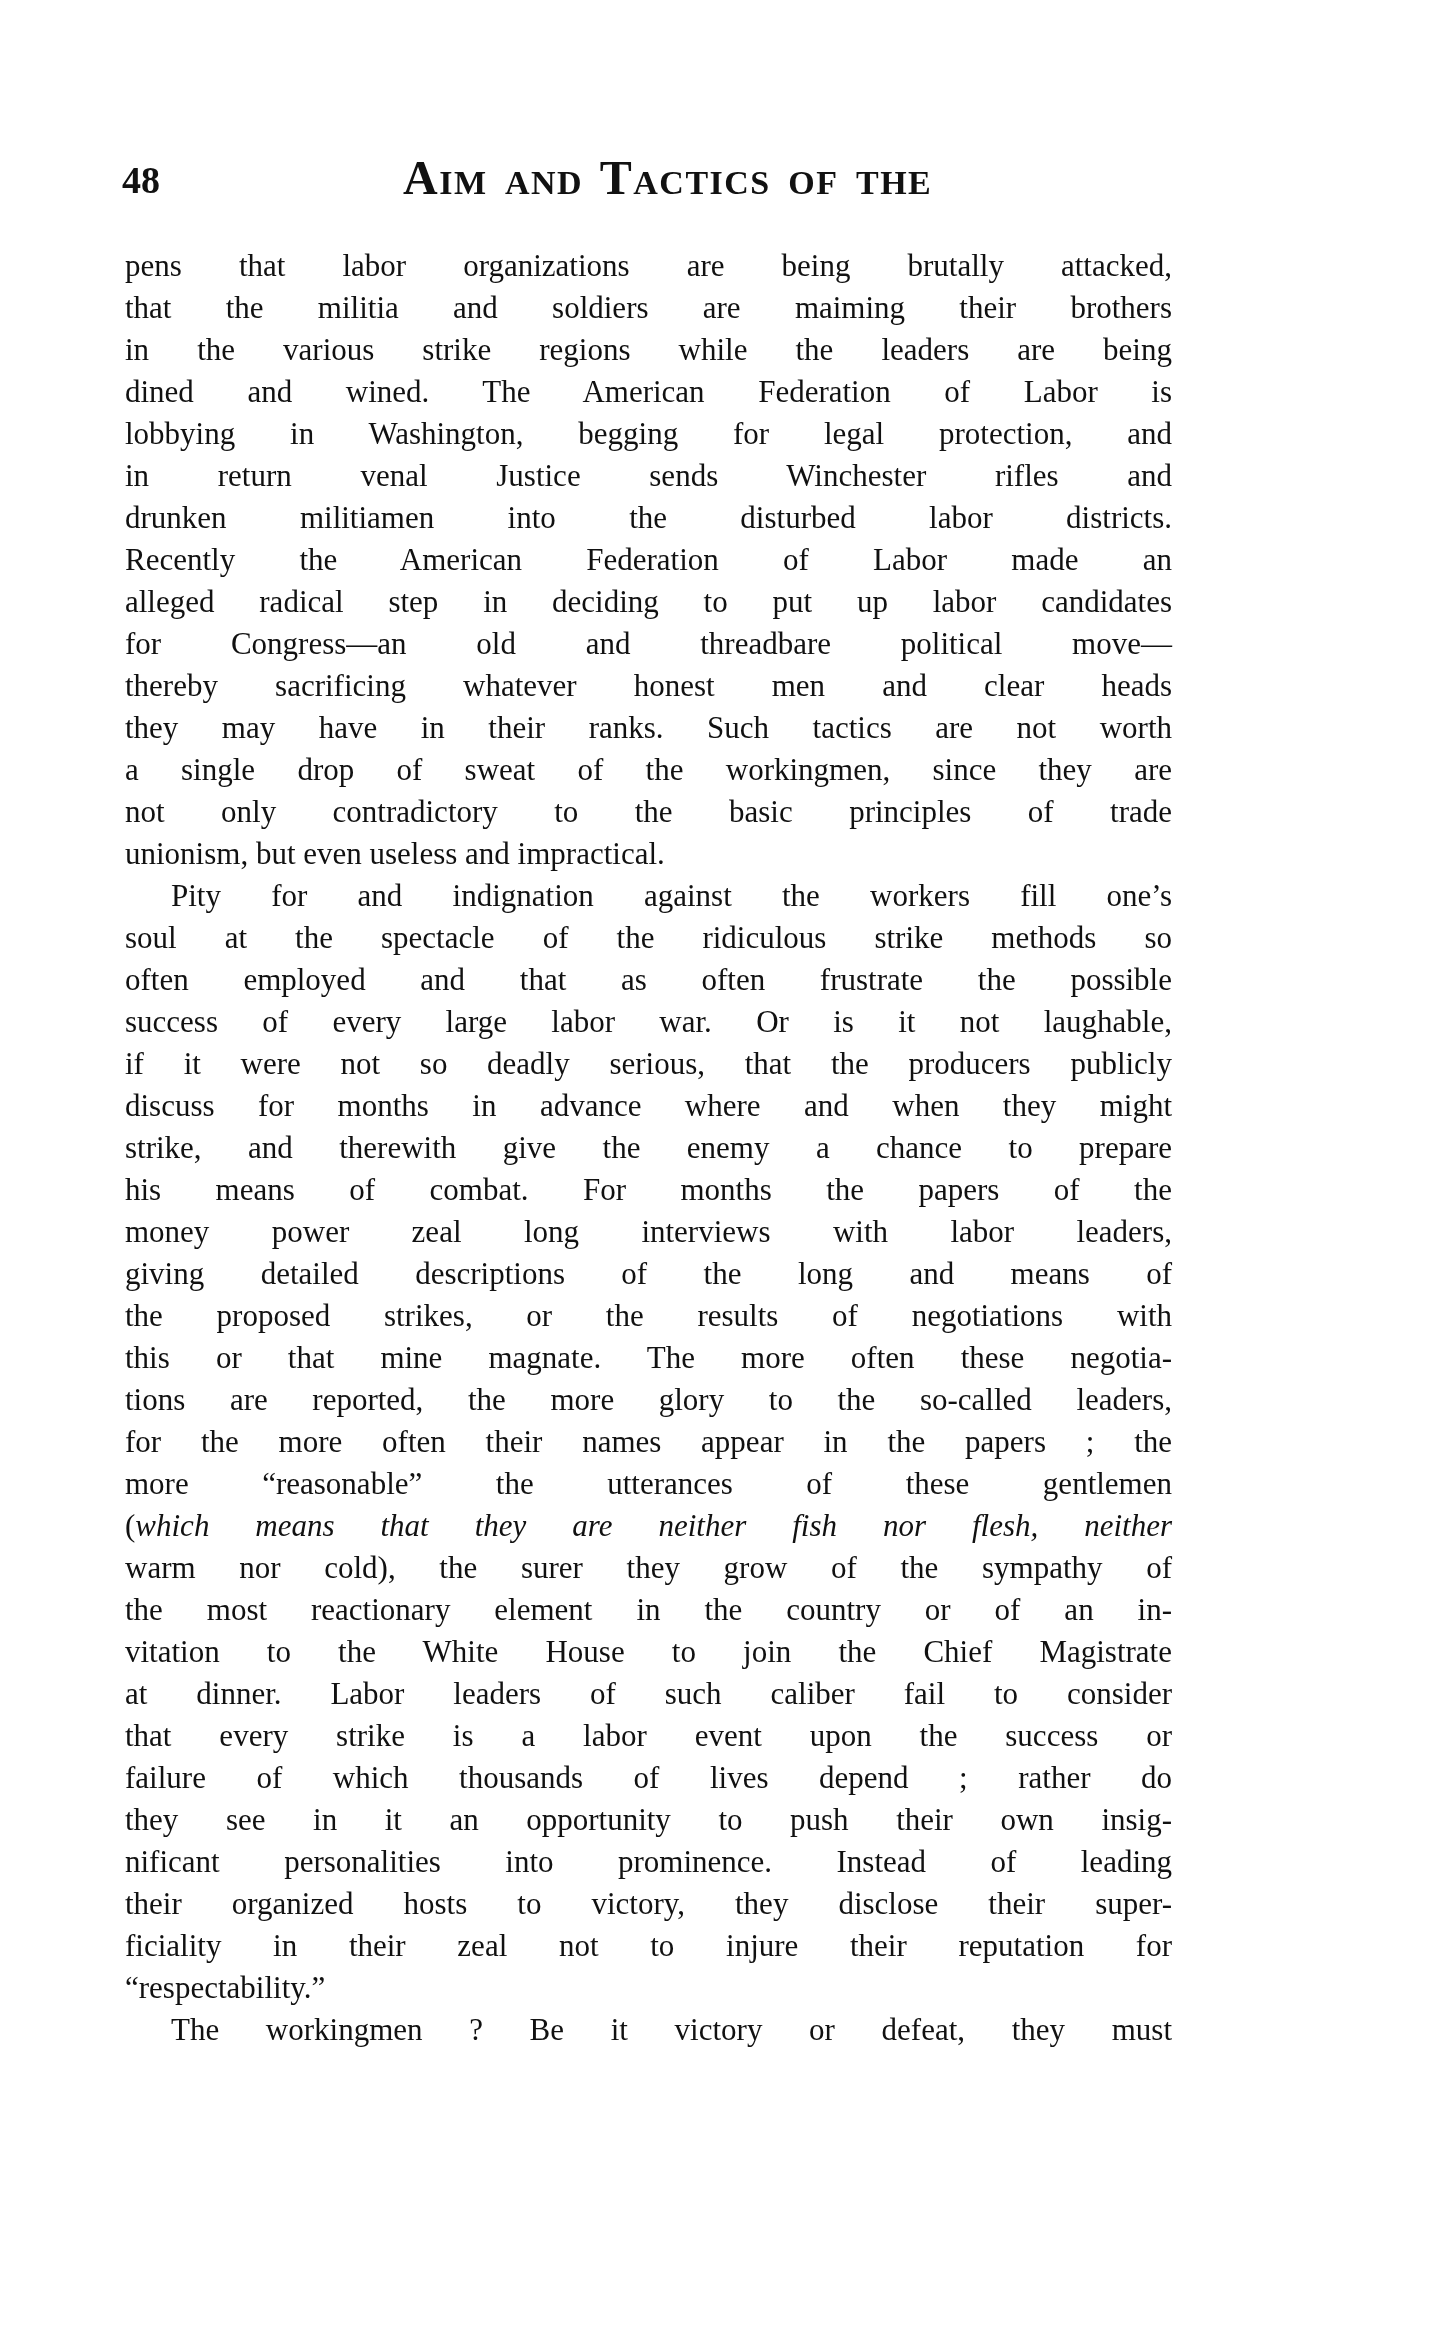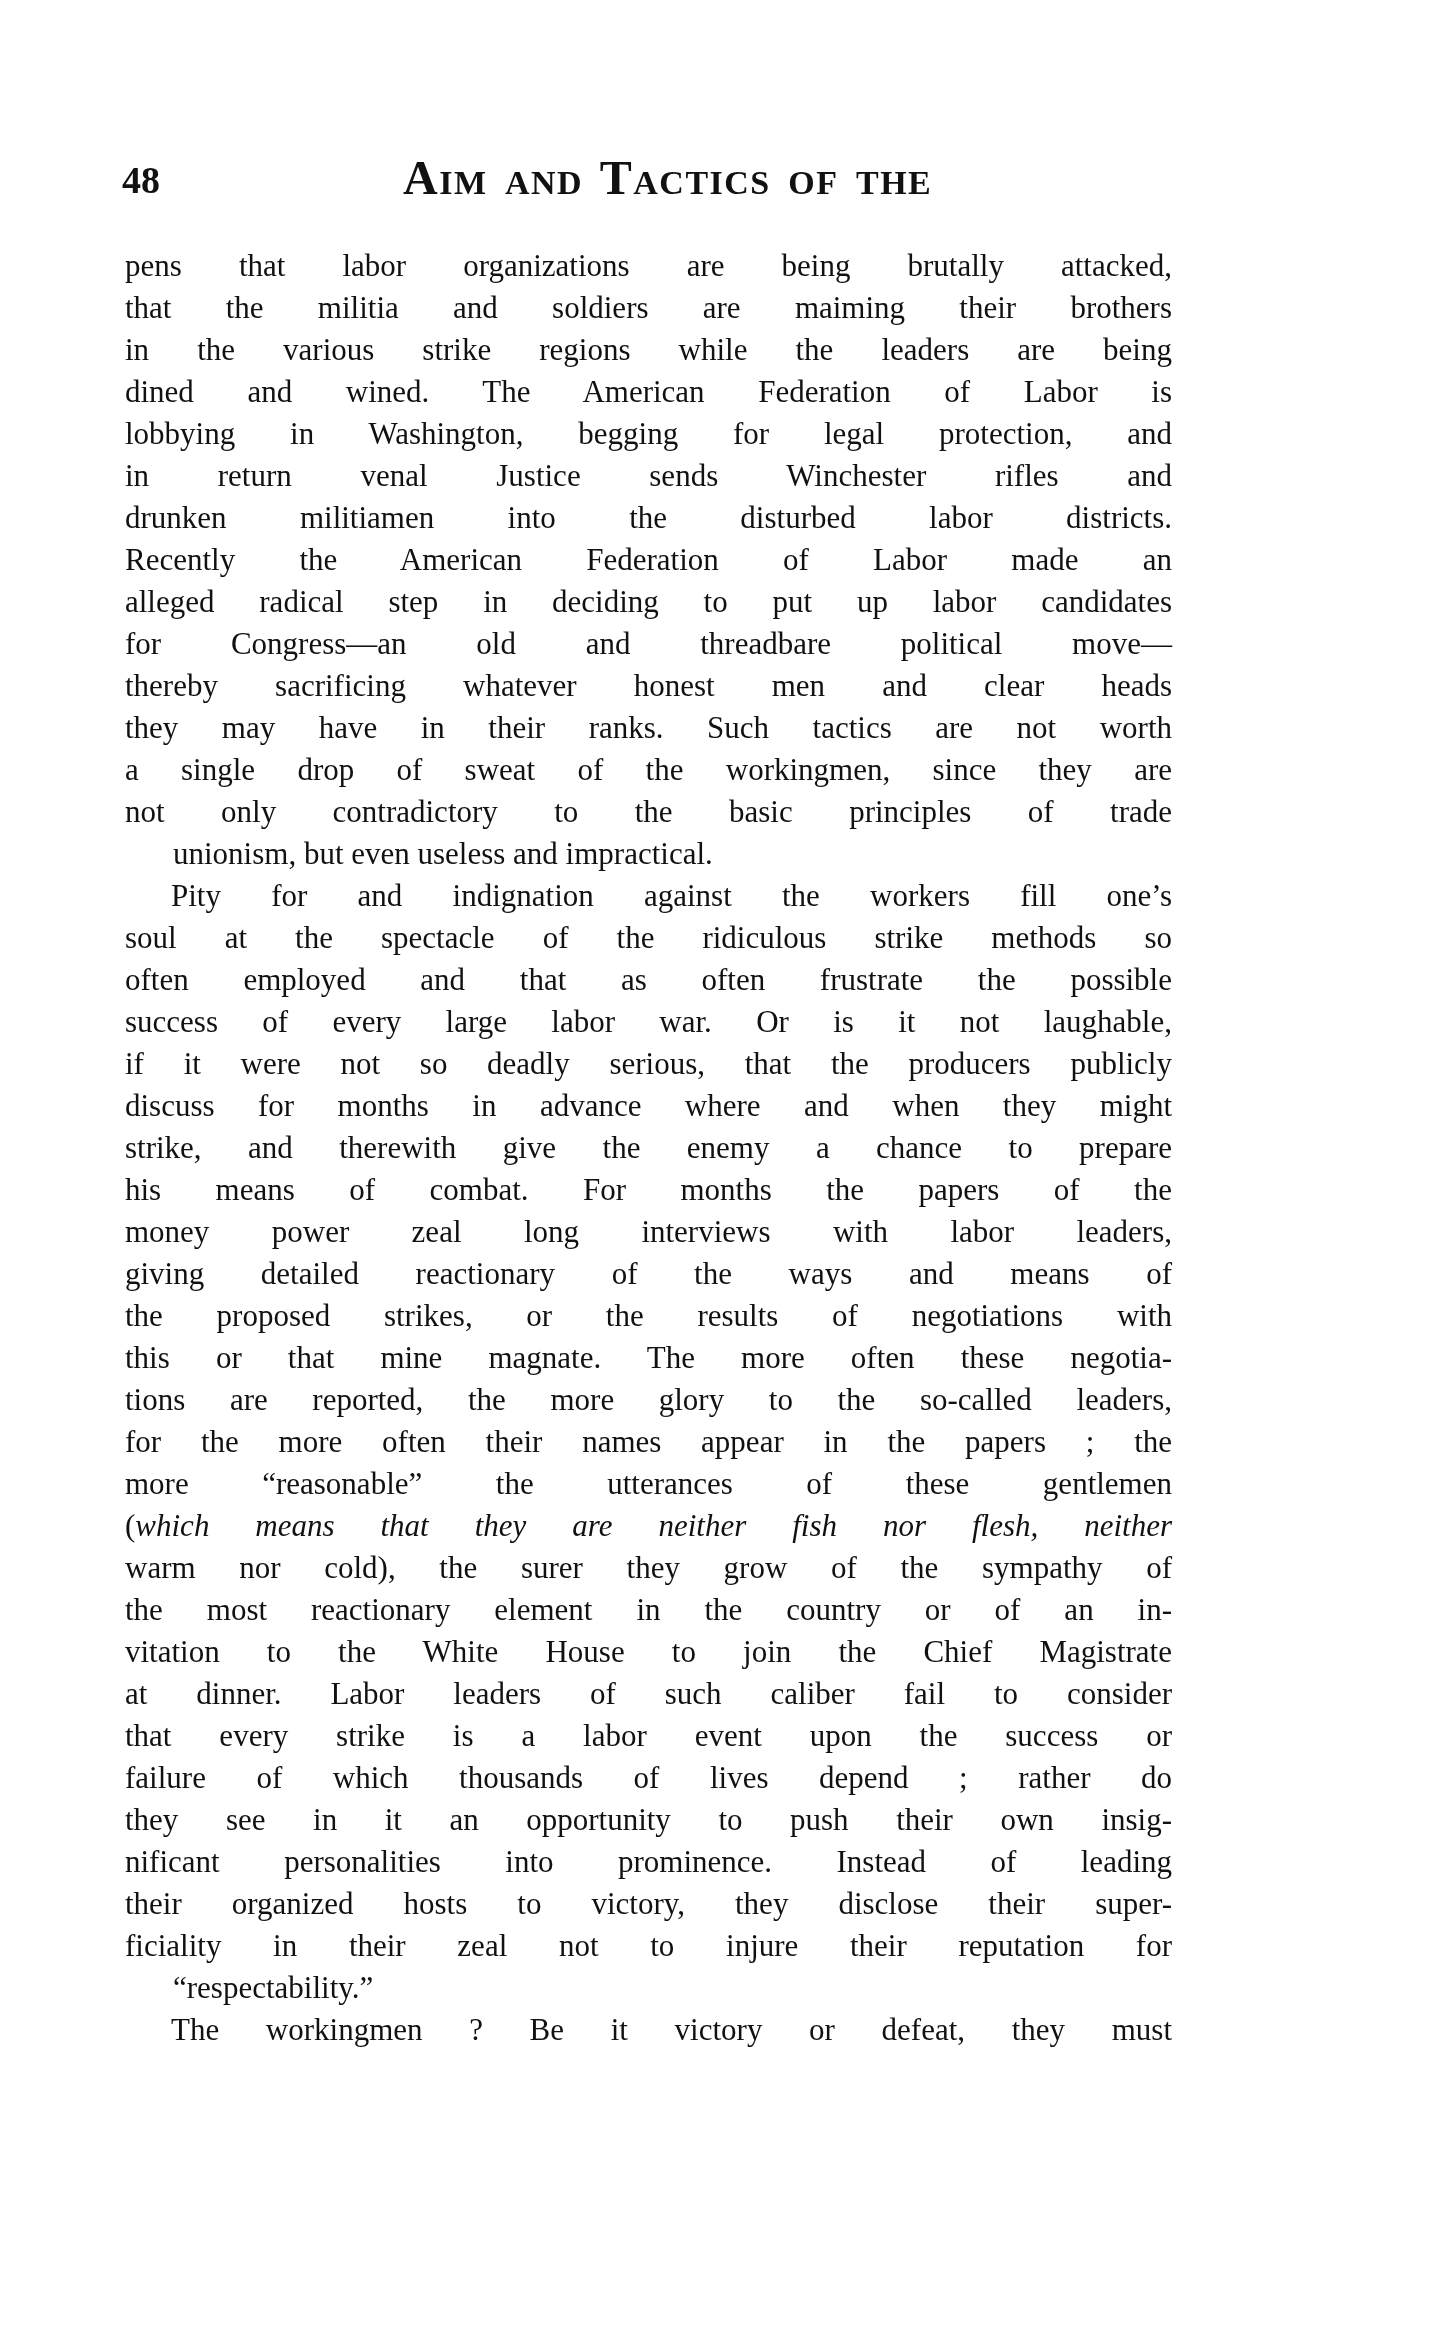--- a/index.html
+++ b/index.html
@@ -59,21 +59,20 @@
   }
   .line {
     display: block;
     height: 42px;
     white-space: nowrap;
     text-align: justify;
     text-align-last: justify;
   }
   .line.last {
     text-align-last: left;
-    margin-left: 48px;
   }
   .line.indent {
     padding-left: 46px;
   }
   .line span.it {
     font-style: italic;
   }
 </style>
 </head>
 <body>
@@ -102,21 +101,21 @@
       <div class="line last">unionism, but even useless and impractical.</div>
       <div class="line indent">Pity for and indignation against the workers fill one’s</div>
       <div class="line">soul at the spectacle of the ridiculous strike methods so</div>
       <div class="line">often employed and that as often frustrate the possible</div>
       <div class="line">success of every large labor war.  Or is it not laughable,</div>
       <div class="line">if it were not so deadly serious, that the producers publicly</div>
       <div class="line">discuss for months in advance where and when they might</div>
       <div class="line">strike, and therewith give the enemy a chance to prepare</div>
       <div class="line">his means of combat.  For months the papers of the</div>
       <div class="line">money power zeal long interviews with labor leaders,</div>
-      <div class="line">giving detailed reactionary of the ways and means of</div>
+      <div class="line">giving detailed descriptions of the long and means of</div>
       <div class="line">the proposed strikes, or the results of negotiations with</div>
       <div class="line">this or that mine magnate.  The more often these negotia-</div>
       <div class="line">tions are reported, the more glory to the so-called leaders,</div>
       <div class="line">for the more often their names appear in the papers ; the</div>
       <div class="line">more “reasonable” the utterances of these gentlemen</div>
       <div class="line">(<span class="it">which means that they are neither fish nor flesh, neither</span></div>
       <div class="line">warm nor cold), the surer they grow of the sympathy of</div>
       <div class="line">the most reactionary element in the country or of an in-</div>
       <div class="line">vitation to the White House to join the Chief Magistrate</div>
       <div class="line">at dinner.  Labor leaders of such caliber fail to consider</div>

